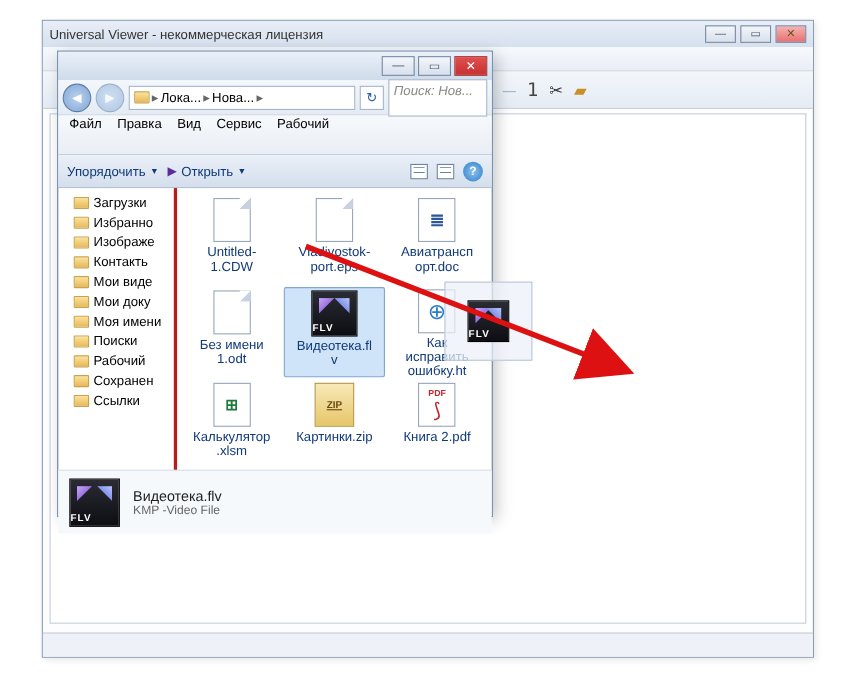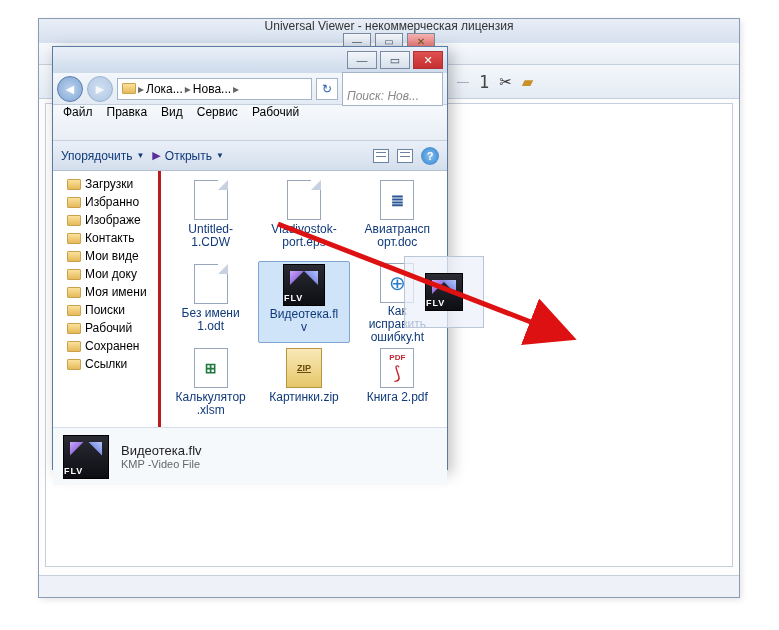--- a/index.html
+++ b/index.html
@@ -1,20 +1,20 @@
 <!DOCTYPE html>
 <html><head>
 <meta charset="utf-8">
 <style>
 * { box-sizing: border-box; margin: 0; padding: 0; font-family: "Segoe UI", Tahoma, sans-serif; font-size: 12px; }
 body { background: #fff; width: 779px; height: 630px; position: relative; }
 
 
 .app { position: absolute; left: 38px; top: 18px; width: 702px; height: 580px; border: 1px solid #8a9cb2; background: #fdfdfd; box-shadow: 2px 2px 6px rgba(0,0,0,.1); }
-.app-titlebar { height: 24px; background: linear-gradient(#e8eef7,#d6e0ee); display: flex; align-items: center; padding: 0 22px; justify-content: space-between; flex-direction: column; }
+.app-titlebar { height: 24px; background: linear-gradient(#e8eef7,#d6e0ee); display: flex; align-items: center; padding: 0 6px; justify-content: space-between; }
 .app-title { color: #333; font-size: 12px; }
 .winbtns { display: flex; gap: 4px; }
 .winbtn { width: 28px; height: 16px; border: 1px solid #7a8aa0; background: linear-gradient(#f3f6fb,#d8e0ec); display: flex; align-items: center; justify-content: center; font-size: 10px; color: #456; cursor: default; }
 .winbtn.close { background: linear-gradient(#f5b2b2,#e87070); color: #651; }
 .app-menubar { height: 22px; background: linear-gradient(#f6f9fc,#e9eef5); border-bottom: 1px solid #c5cedb; display: flex; align-items: center; gap: 12px; padding: 0 8px; color: #222; }
 .app-toolbar { height: 34px; background: linear-gradient(#f3f7fb,#e4ebf4); border-bottom: 1px solid #c5cedb; display: flex; align-items: center; gap: 10px; padding: 0 8px; color: #333; }
 .app-body { position: absolute; left: 6px; right: 6px; top: 84px; bottom: 30px; border: 1px solid #c5cedb; background: #fff; }
 .app-status { position: absolute; left: 0; right: 0; bottom: 0; height: 22px; background: #eef2f8; border-top: 1px solid #c5cedb; }
 .toolbar-ico { font-size: 15px; }
 .tool-num { font-family: monospace; font-size: 17px; color: #444; }
@@ -23,21 +23,21 @@
 
 .explorer { position: absolute; left: 52px; top: 46px; width: 396px; height: 424px; background: #fff; border: 1px solid #5a7aa0; box-shadow: 4px 4px 14px rgba(0,0,0,.25); }
 .ex-titlebar { height: 26px; background: linear-gradient(#eaf0f9,#cedbeb); display: flex; justify-content: flex-end; align-items: center; padding-right: 4px; gap: 3px; }
 .ex-winbtn { width: 30px; height: 18px; border: 1px solid #7a8aa0; background: linear-gradient(#f3f6fb,#d8e0ec); display: flex; align-items: center; justify-content: center; font-size: 11px; color: #456; }
 .ex-winbtn.close { background: linear-gradient(#e05050,#c63030); color: #fff; border-color: #a33; }
 .ex-nav { height: 32px; background: linear-gradient(#f3f7fb,#e4ebf4); border-bottom: 1px solid #c5cedb; display: flex; align-items: center; padding: 0 4px; gap: 4px; }
 .navbtn { width: 26px; height: 26px; border-radius: 50%; border: 1px solid #5b7ca8; background: radial-gradient(#bcd2ef,#7fa6d3); display: flex; align-items: center; justify-content: center; color: #fff; font-size: 14px; }
 .breadcrumb { flex: 1; height: 22px; border: 1px solid #a5b4c8; background: #fff; display: flex; align-items: center; padding: 0 4px; gap: 2px; font-size: 11px; overflow: hidden; }
 .crumb-sep { color: #666; }
 .refresh { width: 22px; height: 22px; border: 1px solid #a5b4c8; background: #fff; display: flex; align-items: center; justify-content: center; color: #2a60b0; }
-.search { width: 101px; height: 22px; border: 1px solid #a5b4c8; background: #fff; color: #888; font-style: italic; padding: 16px 4px; display: flex; align-items: flex-start; font-size: 11px; overflow: hidden; }
+.search { width: 90px; height: 22px; border: 1px solid #a5b4c8; background: #fff; color: #888; font-style: italic; padding: 16px 4px; display: flex; align-items: flex-end; font-size: 11px; overflow: hidden; }
 .ex-menubar { height: 36px; background: linear-gradient(#f6f9fc,#e9eef5); border-bottom: 1px solid #c5cedb; display: flex; align-items: flex-start; gap: 14px; padding: 0 10px; }
 .ex-toolbar { height: 30px; background: linear-gradient(#eaf0f8,#d4deec); border-bottom: 1px solid #b5c2d4; display: flex; align-items: center; gap: 8px; padding: 0 8px; }
 .btn { color: #103a7a; display: flex; align-items: center; gap: 4px; }
 .btn .caret { font-size: 8px; color: #103a7a; }
 .play { color: #5b2c9c; font-size: 11px; }
 .help { width: 18px; height: 18px; border-radius: 50%; background: radial-gradient(#8cc3f0,#2a7cc9); color: #fff; display: flex; align-items: center; justify-content: center; font-weight: bold; font-size: 11px; margin-left: auto; }
 .ex-content { display: flex; height: 256px; }
 .tree { width: 108px; border-right: 3px solid #b91c1c; overflow: hidden; padding: 4px 0; }
 .tree-item { display: flex; align-items: center; gap: 4px; padding: 2px 4px 2px 14px; white-space: nowrap; font-size: 11px; }
 .folder-ico { width: 14px; height: 11px; background: linear-gradient(#fbe29b,#e6b95a); border: 1px solid #caa24e; border-radius: 1px; flex-shrink: 0; }

